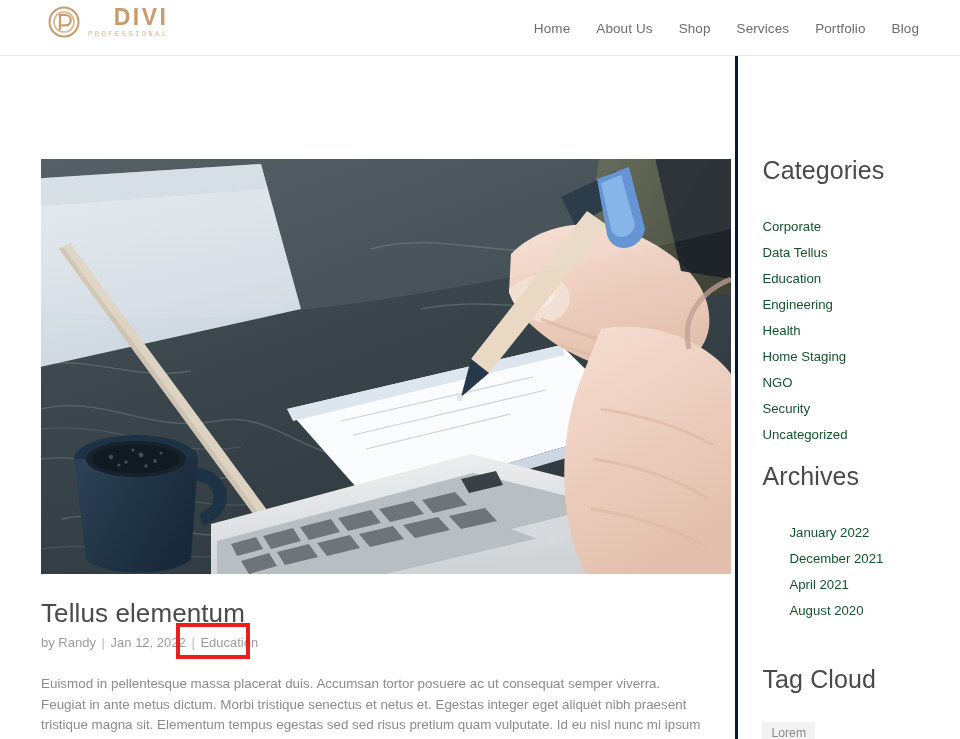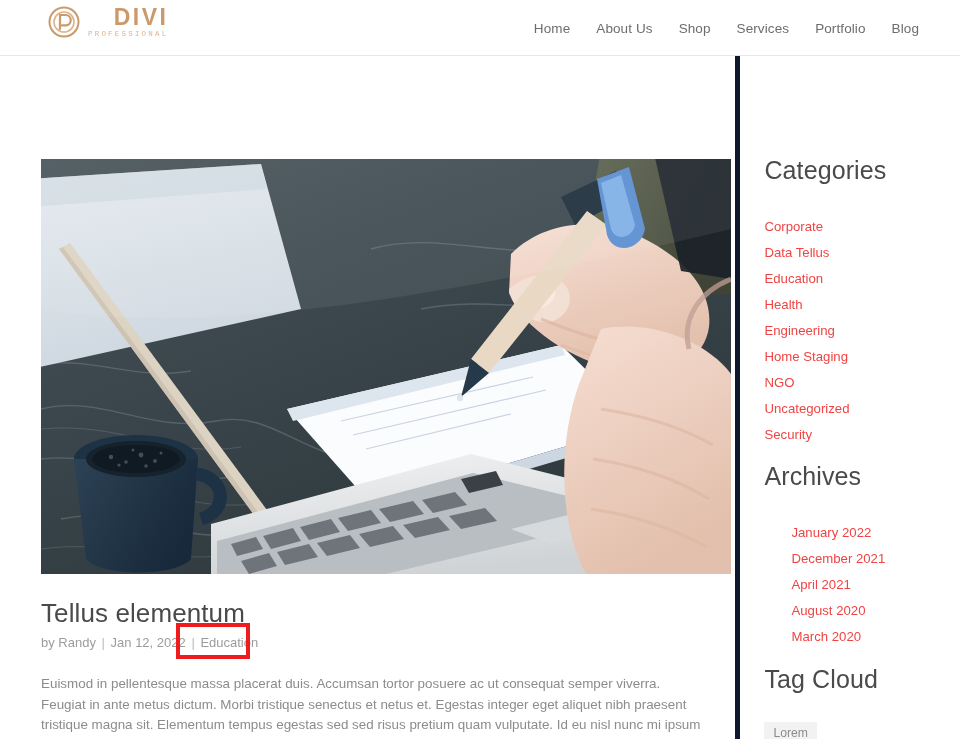--- a/index.html
+++ b/index.html
@@ -78,21 +78,21 @@
     height: 683px;
     display: flex;
   }
   .content-col {
     width: 757px;
     padding: 0;
     position: relative;
   }
   .sidebar-col {
     width: 231px;
-    border-left: 5px solid #0f172a;
+    border-left: 3px solid #0f172a;
     padding: 0;
     position: relative;
   }
 
   
   .featured-image {
     position: absolute;
     left: 41px; top: 103px;
     width: 690px; height: 415px;
     overflow: hidden;
@@ -151,21 +151,21 @@
     color: #4a4a4a;
     margin: 0;
     letter-spacing: 0.1px;
     line-height: 1.2;
   }
   .widget-list { list-style: none; margin: 0; padding: 0; }
   .widget-list li { margin: 0; padding: 0; }
   .widget-list a {
     display: block;
     font-size: 13.2px;
-    color: #ef4444;
+    color: #14532d;
     text-decoration: none;
     line-height: 26px;
     cursor: pointer;
   }
 
   #sidebar-categories { position: absolute; left: 24px; top: 99px; width: 175px; }
   #sidebar-categories .widget-list { margin-top: 29px; }
   #sidebar-archives { position: absolute; left: 24px; top: 405px; width: 175px; }
   #sidebar-archives .widget-list { margin-top: 29px; margin-left: 27px; }
   #sidebar-tagcloud { position: absolute; left: 24px; top: 608px; width: 180px; }
@@ -372,57 +372,54 @@
         <li>
             <a>Corporate</a>
           </li>
         <li>
             <a>Data Tellus</a>
           </li>
         <li>
             <a>Education</a>
           </li>
         <li>
+            <a>Engineering</a>
+          </li>
+        <li>
             <a>Health</a>
           </li>
         <li>
-            <a>Engineering</a>
-          </li>
-        <li>
             <a>Home Staging</a>
           </li>
         <li>
             <a>NGO</a>
           </li>
         <li>
+            <a>Security</a>
+          </li>
+        <li>
             <a>Uncategorized</a>
-          </li>
-        <li>
-            <a>Security</a>
           </li>
       </ul>
     </section>
 
     <section class="widget" id="sidebar-archives">
       <h2 class="widget-title">Archives</h2>
       <ul class="widget-list">
         <li>
             <a>January 2022</a>
           </li>
         <li>
             <a>December 2021</a>
           </li>
         <li>
             <a>April 2021</a>
           </li>
         <li>
             <a>August 2020</a>
-          </li>
-        <li>
-            <a>March 2020</a>
           </li>
       </ul>
     </section>
 
     <section class="widget" id="sidebar-tagcloud">
       <h2 class="widget-title">Tag Cloud</h2>
       <div class="tag-cloud">
         <a class="tag-item">Lorem</a>
 
       </div>

